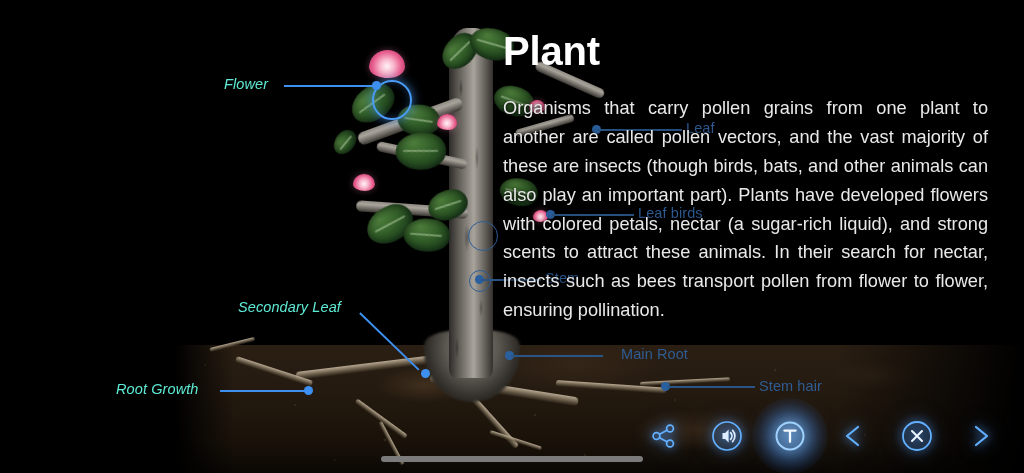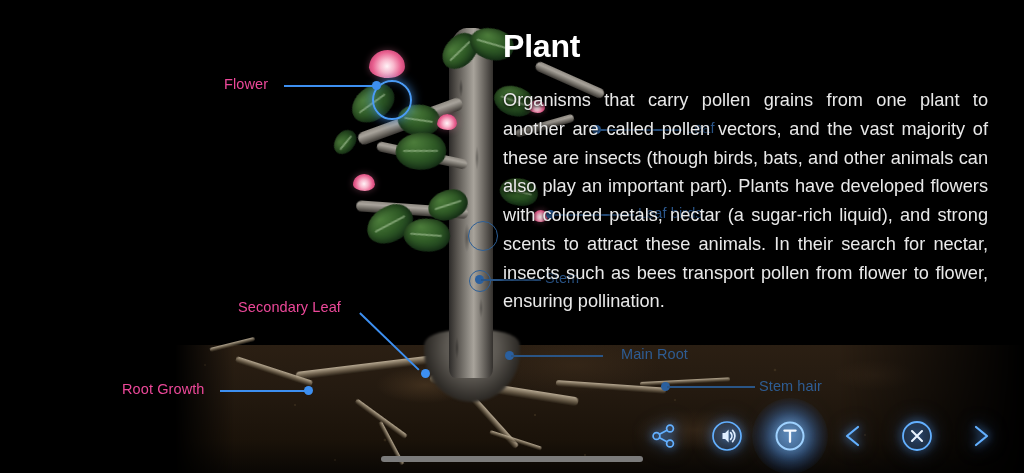--- a/index.html
+++ b/index.html
@@ -108,39 +108,39 @@
     background: linear-gradient(180deg, rgba(196,182,158,.92), rgba(126,112,90,.75) 55%, rgba(48,40,28,.45));
     border-radius: 8px; filter: blur(.45px);
   }
 
   
   .callout{ position:absolute; font-size:14.5px; white-space:nowrap; letter-spacing:.1px; }
   .callout .lbl{ position:absolute; }
   .callout .lead{ position:absolute; height:1.6px; transform-origin:left center; }
   .callout .dot{ position:absolute; width:9px; height:9px; border-radius:50%; }
 
-  .callout.bright .lbl { color:#ec4899; }
+  .callout.bright .lbl { color:#5eead4;font-style:italic; }
   .callout.bright .lead{ background:#3d8ff0; }
   .callout.bright .dot { background:#3d8ff0; }
 
   .callout.dim .lbl { color:#2e5c93; }
   .callout.dim .lead{ background:#2a5586; }
   .callout.dim .dot { background:#2a5f9e; }
 
   .hotspot{ position:absolute; border-radius:50%; }
   .hotspot.bright{
     border:2.4px solid #4a9bf5;
     box-shadow: 0 0 11px rgba(74,155,245,.75), inset 0 0 9px rgba(74,155,245,.3);
   }
   .hotspot.dim{ border:1.8px solid #2d5f96; }
 
   
   .panel{ position:absolute; left:503px; top:30px; width:485px; }
   .title{
-    color:#fff; font-size:32px; font-weight:bold; line-height:1.06;
+    color:#fff; font-size:40px; font-weight:bold; line-height:1.06;
     letter-spacing:-.2px; margin:0;
   }
   .subtitle{
     color:#2f7ff0; font-size:19px; line-height:1.22; margin:6px 0 0 0;
     letter-spacing:0;
   }
   .body{
     color:#e9e9e9; font-size:18.2px; line-height:28.8px; margin:22px 0 0 0;
     text-align:justify; text-justify:inter-word;
     text-shadow:0 1px 3px rgba(0,0,0,.95), 0 0 8px rgba(0,0,0,.85);
@@ -230,21 +230,21 @@
     <span class="dot" style="left:372px; top:81px;"></span>
   </div>
 
   <div class="callout bright" style="left:0; top:0;">
     <span class="lbl" style="left:238px; top:299px;">Secondary Leaf</span>
     <span class="lead" style="left:360px; top:312px; width:82px; transform:rotate(44deg);"></span>
     <span class="dot" style="left:421px; top:369px;"></span>
   </div>
 
   <div class="callout bright" style="left:0; top:0;">
-    <span class="lbl" style="left:122px; top:381px;">Root Growth</span>
+    <span class="lbl" style="left:116px; top:381px;">Root Growth</span>
     <span class="lead" style="left:220px; top:390px; width:88px;"></span>
     <span class="dot" style="left:304px; top:386px;"></span>
   </div>
 
   <div class="callout dim" style="left:0; top:0;">
     <span class="dot" style="left:592px; top:125px;"></span>
     <span class="lead" style="left:598px; top:129px; width:84px;"></span>
     <span class="lbl" style="left:686px; top:120px;">Leaf</span>
   </div>
 

